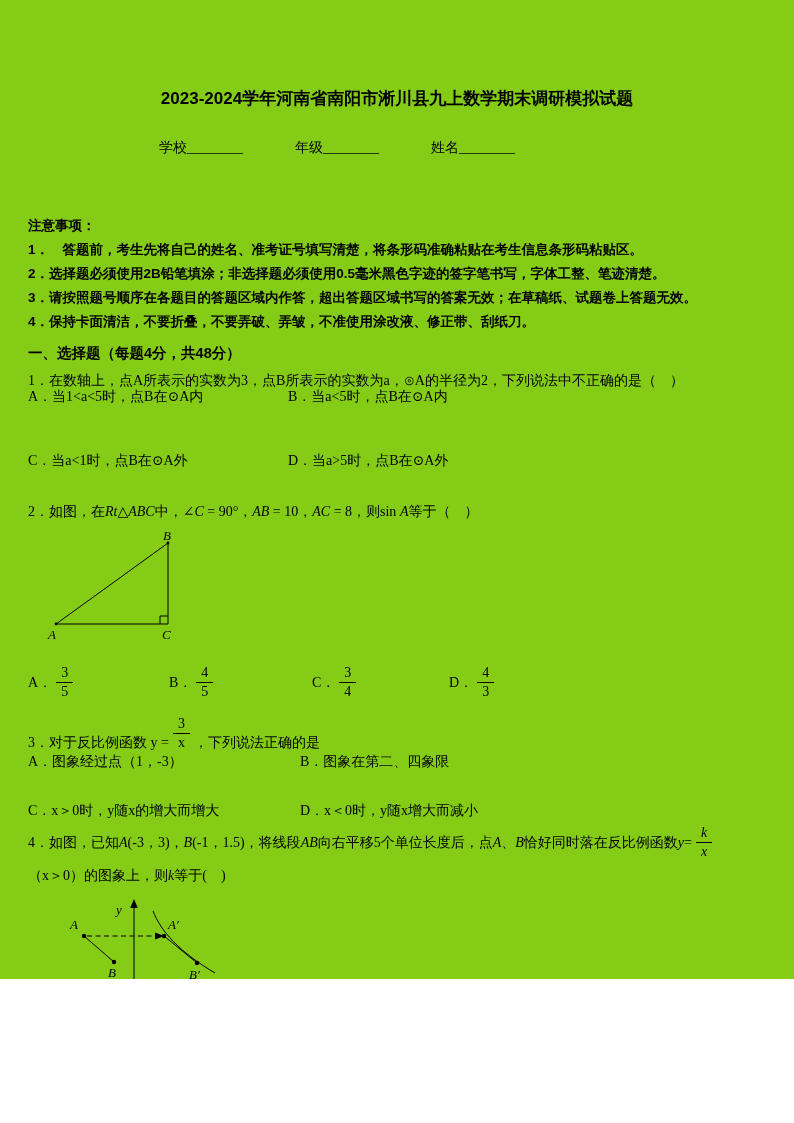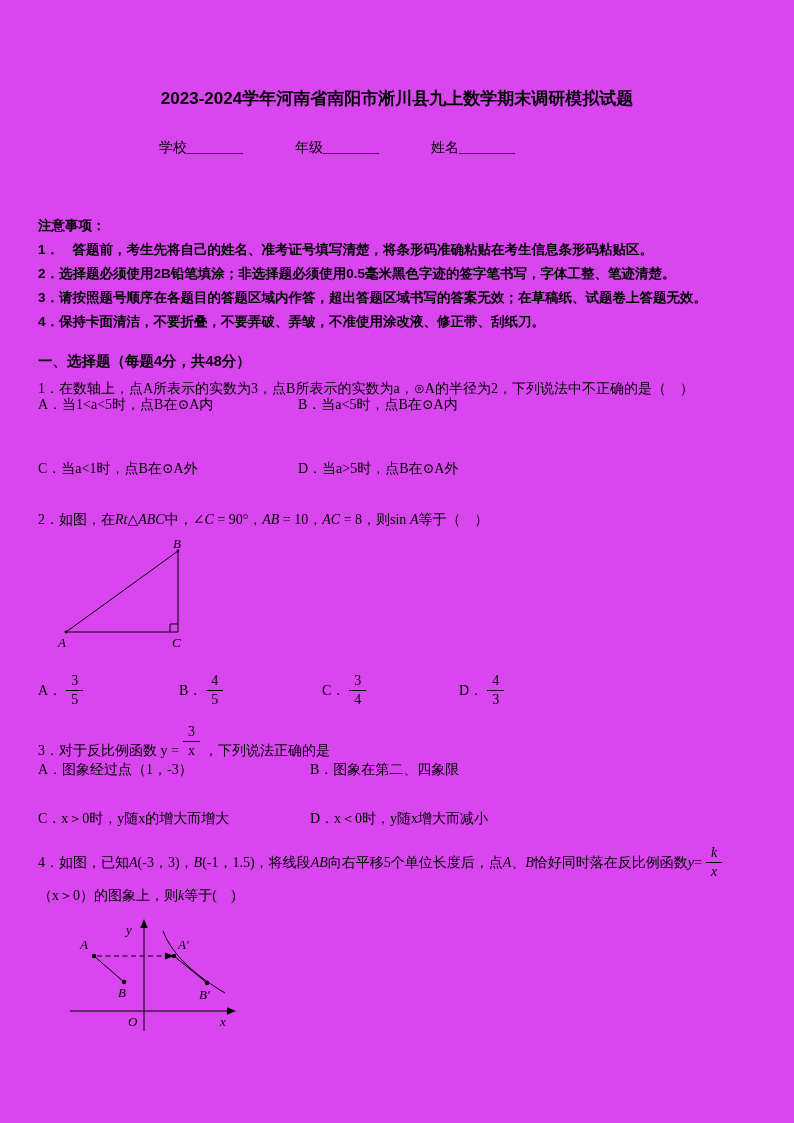--- a/index.html
+++ b/index.html
@@ -1,25 +1,25 @@
 <!DOCTYPE html>
 <html><head>
 <meta charset="utf-8">
 <style>
   * { box-sizing: border-box; }
   html, body { margin: 0; padding: 0; background: #ffffff; }
   .page {
     position: relative;
-    width: 794px; height: 1123px;
+    width: 794px; height: 979px;
     margin: 0 auto;
-    background: #d946ef;
+    background: #84cc16;
     color: #000;
     font-family: "Liberation Serif", "DejaVu Serif", serif;
     font-size: 14px;
-    padding: 0 38px;
+    padding: 0 28px;
     overflow: hidden;
   }
   .title {
     margin: 88px 0 0;
     text-align: center;
     font-size: 17px;
     font-weight: bold;
     font-family: "Liberation Sans", "DejaVu Sans", sans-serif;
     line-height: 22px;
   }
@@ -34,21 +34,21 @@
   }
   .notice {
     margin-top: 62px;
     font-family: "Liberation Sans", "DejaVu Sans", sans-serif;
     font-weight: bold;
     font-size: 13.5px;
   }
   .notice-heading { line-height: 15px; }
   .notice-item { margin-top: 9px; line-height: 15px; }
   .section-heading {
-    margin-top: 24px;
+    margin-top: 16px;
     font-weight: bold;
     font-family: "Liberation Sans", "DejaVu Sans", sans-serif;
     font-size: 14.5px;
     line-height: 16px;
   }
   .q-text { margin-top: 11px; line-height: 17px; font-family: Liberation Serif, serif; }
   .q1-options {
     display: grid;
     grid-template-columns: 212px auto;
     row-gap: 19px;
@@ -74,21 +74,21 @@
   .frac .den { display: block; padding-top: 1px; line-height: 16px; }
   .it { font-style: italic; font-family: "Liberation Serif", "DejaVu Serif", serif; }
   .q3-para { margin-top: 16px; display: flex; align-items: flex-end; line-height: 17px; }
   .q3-options {
     margin-top: 3px;
     display: grid;
     grid-template-columns: 272px auto;
     row-gap: 33px;
     line-height: 16px;
   }
-  .q4-line1 { margin-top: 18px; display: flex; align-items: center; flex-wrap: wrap; line-height: 17px; }
+  .q4-line1 { margin-top: 6px; display: flex; align-items: center; flex-wrap: wrap; line-height: 17px; }
   .q4-line2 { margin-top: 7px; line-height: 17px; }
   .fig4 { margin-top: 15px; margin-left: 26px; display: block; }
   .q4-options {
     margin-top: 9px;
     display: grid;
     grid-template-columns: 137px 143px 137px auto;
     line-height: 16px;
   }
   .svg-label {
     font-family: "Liberation Serif", "DejaVu Serif", serif;

